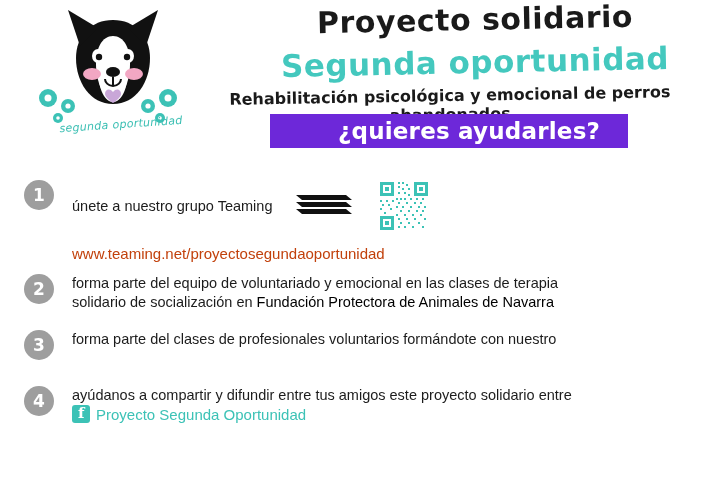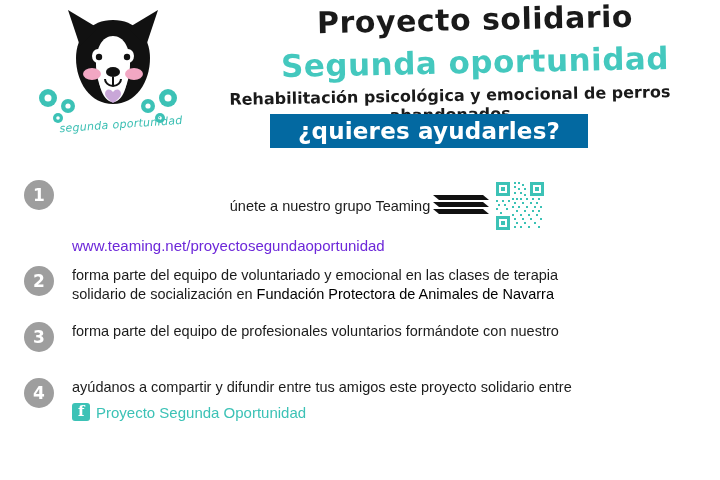--- a/index.html
+++ b/index.html
@@ -81,24 +81,25 @@
     font-weight: bold;
     color: #1a1a1a;
     transform: rotate(-1deg);
   }
   .cta-bar {
     position: absolute;
     left: 270px;
     top: 114px;
     width: 318px;
     height: 34px;
-    background: #0369a1;
+    background: #6d28d9;
     display: flex;
     align-items: center;
     justify-content: center;
+    padding-left: 40px;
   }
   .cta-bar span {
     font-family: "DejaVu Sans", sans-serif;
     font-size: 23px;
     font-weight: bold;
     color: #ffffff;
     letter-spacing: .2px;
   }
 
   
@@ -131,29 +132,29 @@
   }
   .step-body {
     margin-left: 48px;
     font-family: "Liberation Sans", sans-serif;
     font-size: 14.5px;
     color: #1c1c1c;
     line-height: 1.3;
   }
   .teal { color: #000000; }
   .link {
-    color: #6d28d9;
+    color: #c2410c;
     font-size: 15px;
     text-decoration: none;
     display: inline-block;
-    margin-top: 4px;
-  }
-
-  
-  .row1 { display: flex; align-items: center; gap: 1px; justify-content: center; }
+    margin-top: 12px;
+  }
+
+  
+  .row1 { display: flex; align-items: center; gap: 22px; }
   .arrows { display: inline-block; }
   .qr {
     display: inline-block;
     width: 52px;
     height: 52px;
     margin-left: 2px;
   }
 
   
   .fb-icon {
@@ -170,21 +171,20 @@
     content: "f";
     position: absolute;
     left: 6px;
     top: -1px;
     color: #ffffff;
     font-family: "DejaVu Serif", serif;
     font-weight: bold;
     font-size: 15px;
   }
   .share-line {
-    margin-top: 6px;
     font-size: 15px;
     color: #3cc2b6;
     display: flex;
     align-items: center;
   }
 </style>
 </head>
 <body>
 
 <div class="page">
@@ -330,21 +330,21 @@
         <div>forma parte del equipo de voluntariado y emocional en las clases de terapia</div>
         <div>
           <span>solidario de socialización en </span><span class="teal">Fundación Protectora de Animales de Navarra</span>
         </div>
       </div>
     </div>
 
     <div class="step">
       <div class="bullet">3</div>
       <div class="step-body">
-        <div>forma parte del equipo de profesionales voluntarios formándote con nuestro</div>
+        <div>forma parte del clases de profesionales voluntarios formándote con nuestro</div>
       </div>
     </div>
 
     <div class="step">
       <div class="bullet">4</div>
       <div class="step-body">
         <div>ayúdanos a compartir y difundir entre tus amigos este proyecto solidario entre</div>
         <div class="share-line">
           <span class="fb-icon"></span>
           <span>Proyecto Segunda Oportunidad</span>

